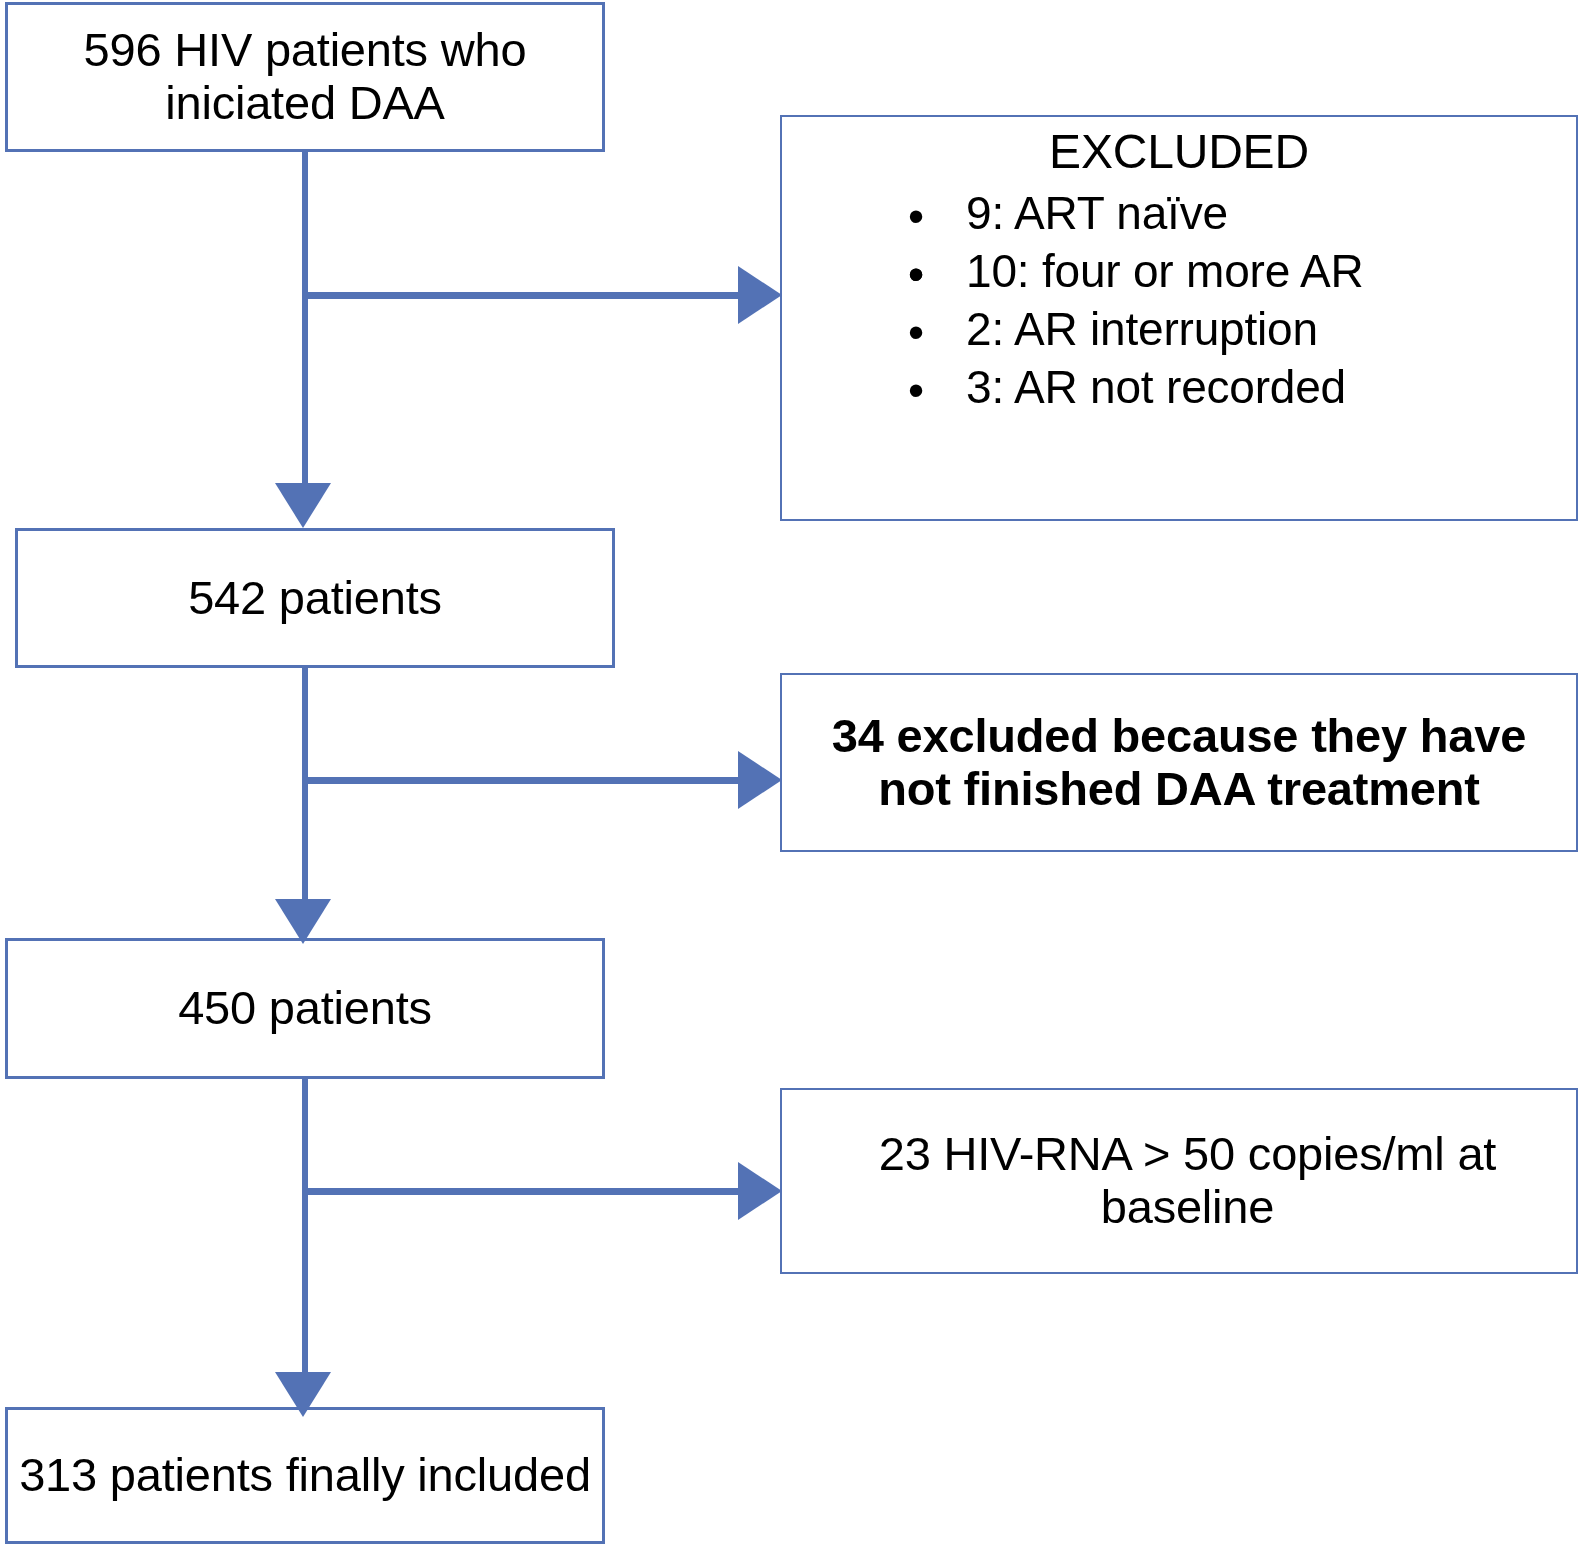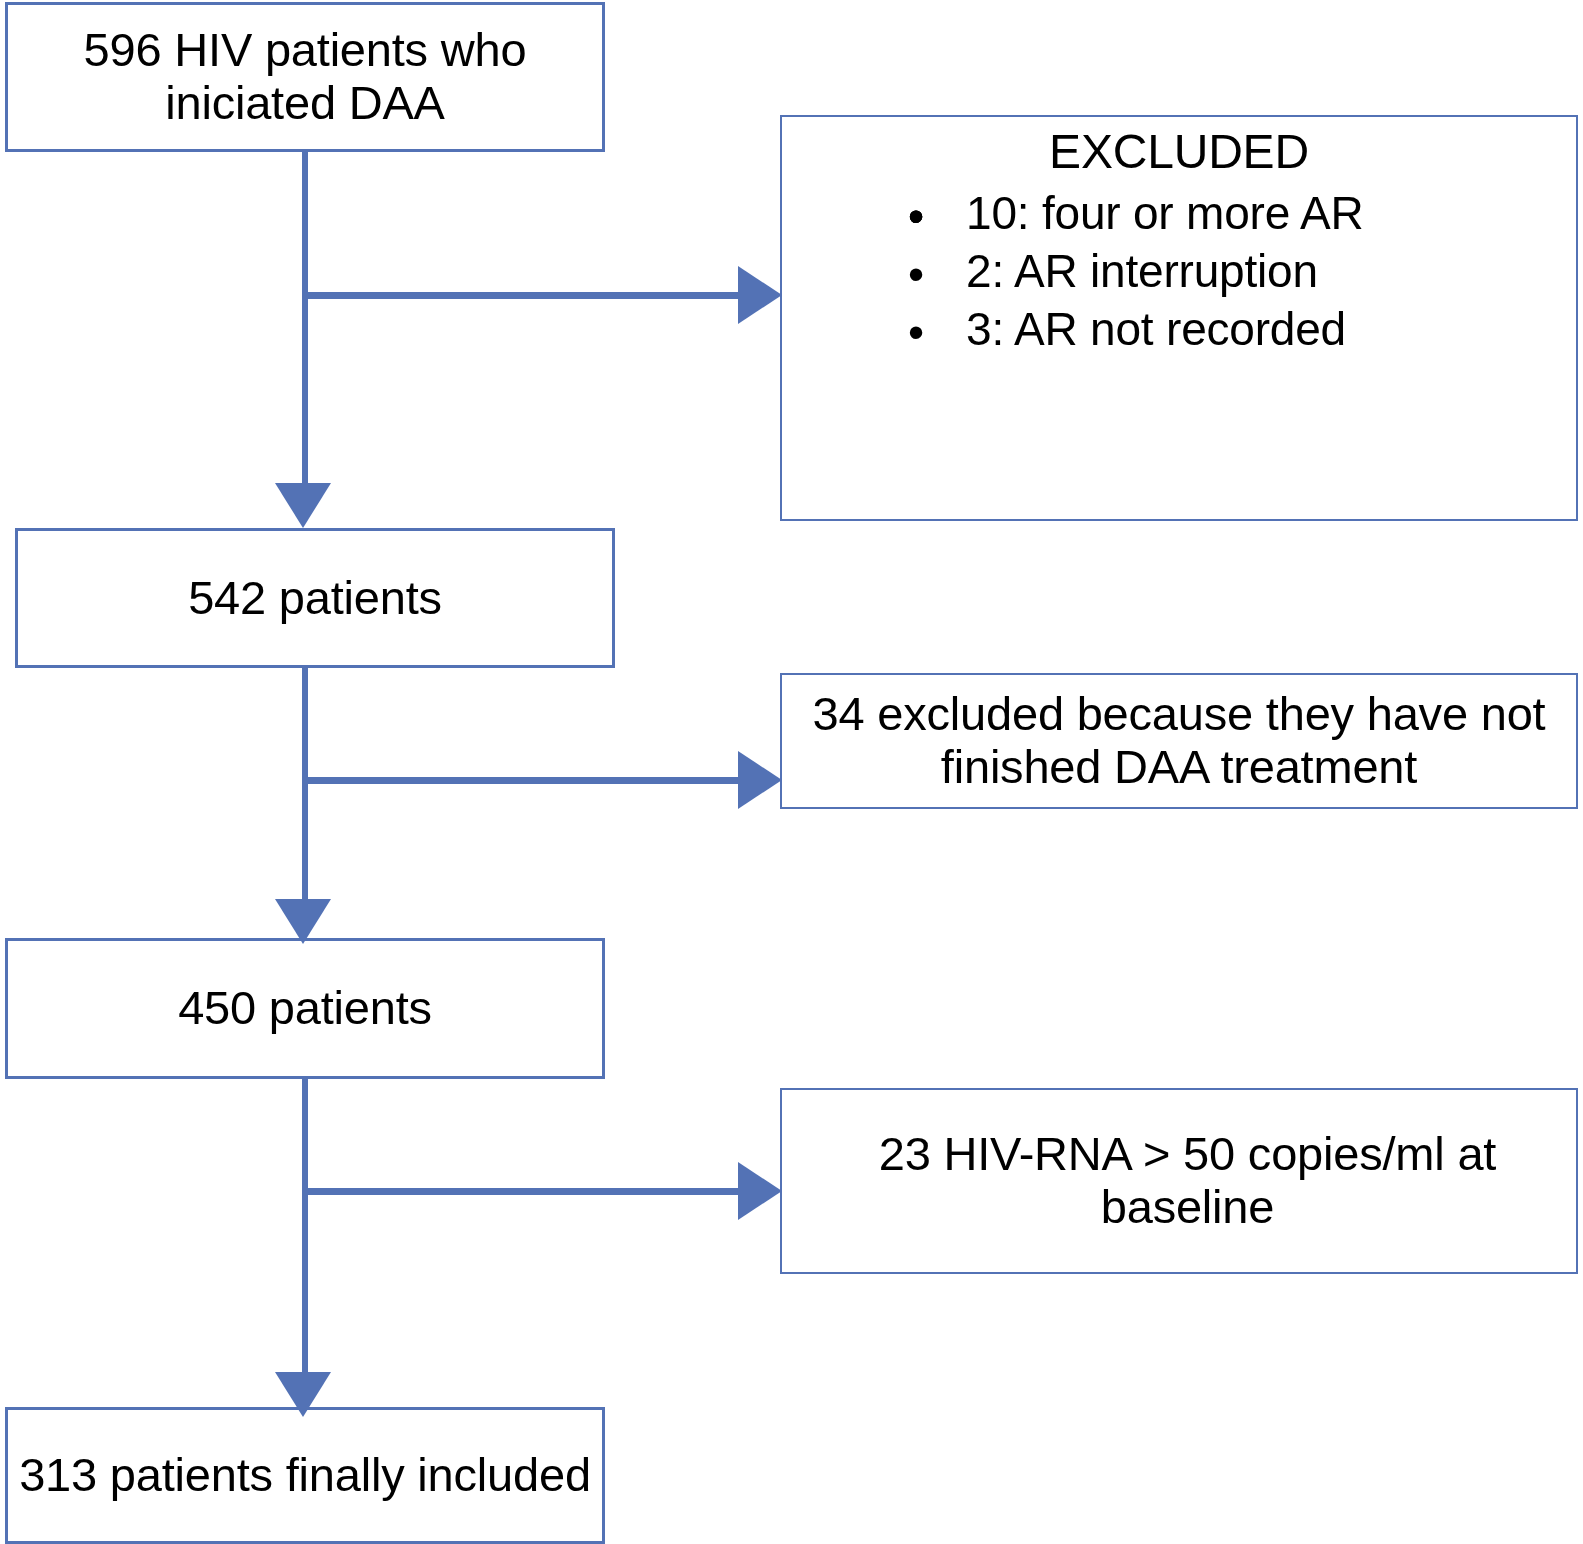--- a/index.html
+++ b/index.html
@@ -38,21 +38,21 @@
 
   
   #box-596  { left: 5px;  top: 2px;    width: 600px; height: 150px; }
   #box-542  { left: 15px;  top: 528px;  width: 600px; height: 140px; }
   #box-508  { left: 5px;  top: 938px;  width: 600px; height: 141px; }
   #box-485  { left: 5px;  top: 1407px; width: 600px; height: 137px; }
 
   
   #box-excluded { left: 780px; top: 115px;  width: 798px; height: 406px;
                   align-items: flex-start; justify-content: flex-start; }
-  #box-34       { left: 780px; top: 673px;  width: 798px; height: 136px; }
+  #box-34       { left: 780px; top: 673px;  width: 798px; height: 179px; font-weight: bold; }
   #box-23       { left: 780px; top: 1088px; width: 798px; height: 186px; padding-left: 17px; }
 
   
   .excluded-inner {
     width: 100%;
     padding: 10px 18px 0 18px;
     box-sizing: border-box;
   }
   .excluded-title {
     text-align: center;
@@ -148,20 +148,21 @@
   <div class="node" id="box-485">
     <span class="node-text">313 patients finally included</span>
   </div>
 
   <div class="node thin" id="box-excluded">
     <div class="excluded-inner">
       <div class="excluded-title">EXCLUDED</div>
       <ul class="excluded-list">
         <li>
           <span class="bullet">•</span>
+          <span>9: ART naïve</span>
         </li>
         <li>
           <span class="bullet">•</span>
         </li>
         <li>
           <span class="bullet">•</span>
           <span>10: four or more AR</span>
         </li>
         <li>
           <span class="bullet">•</span>

